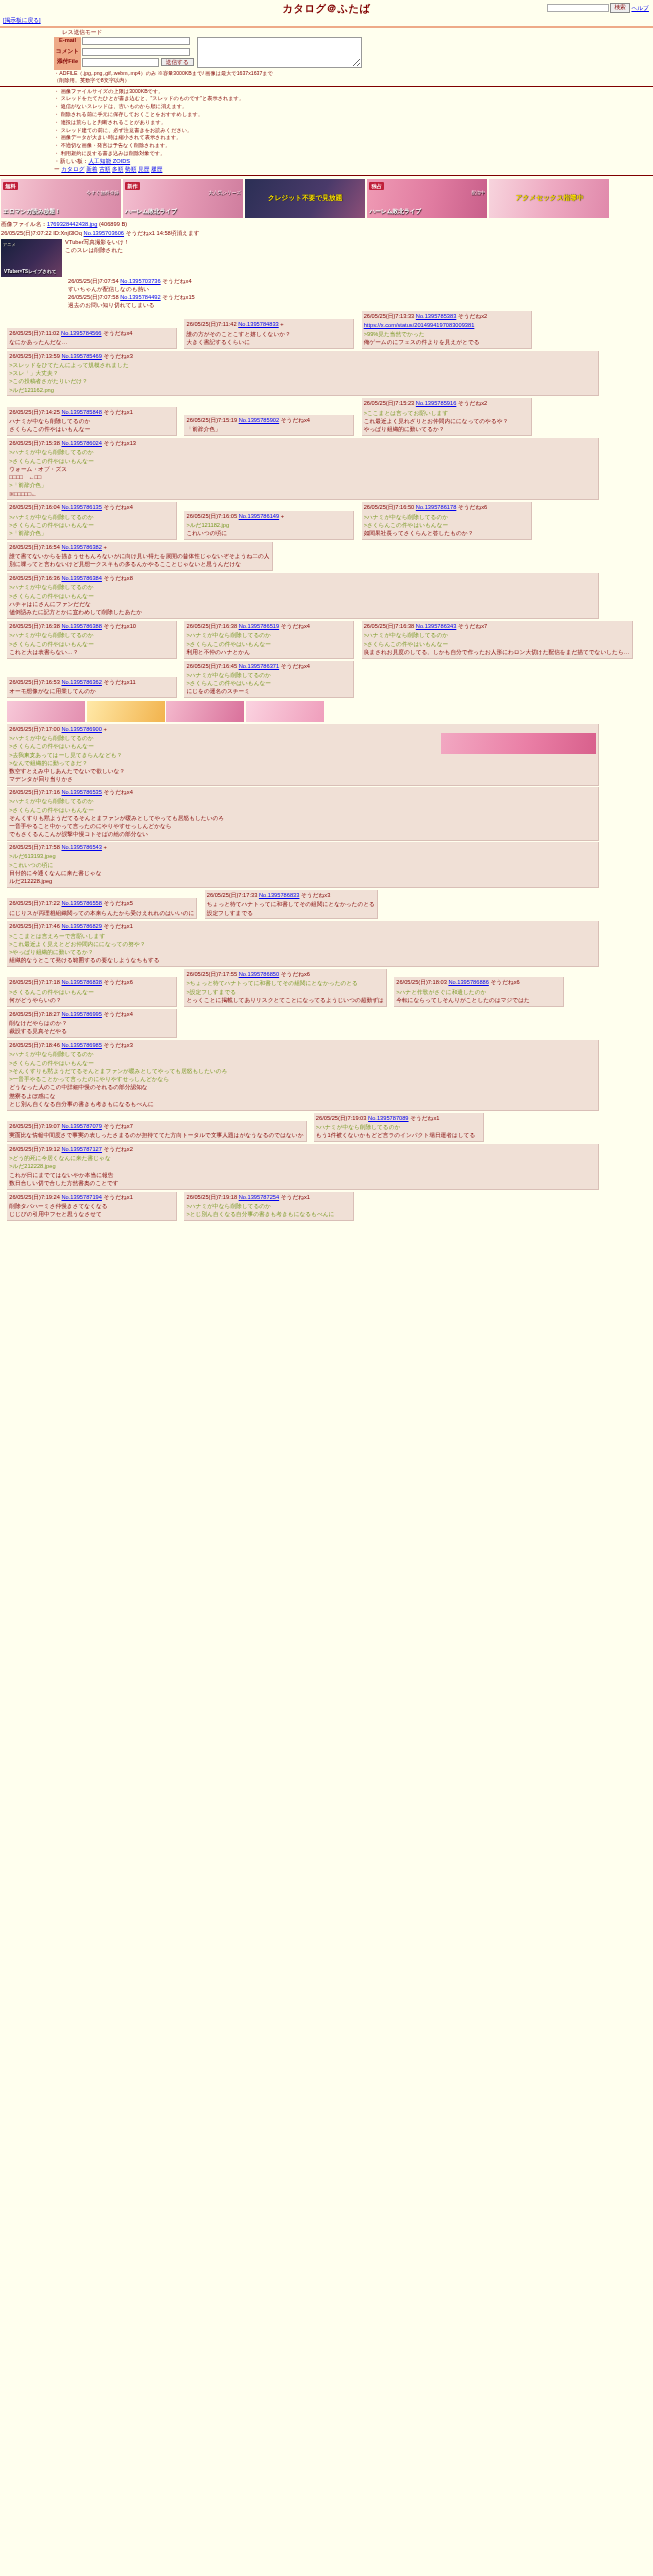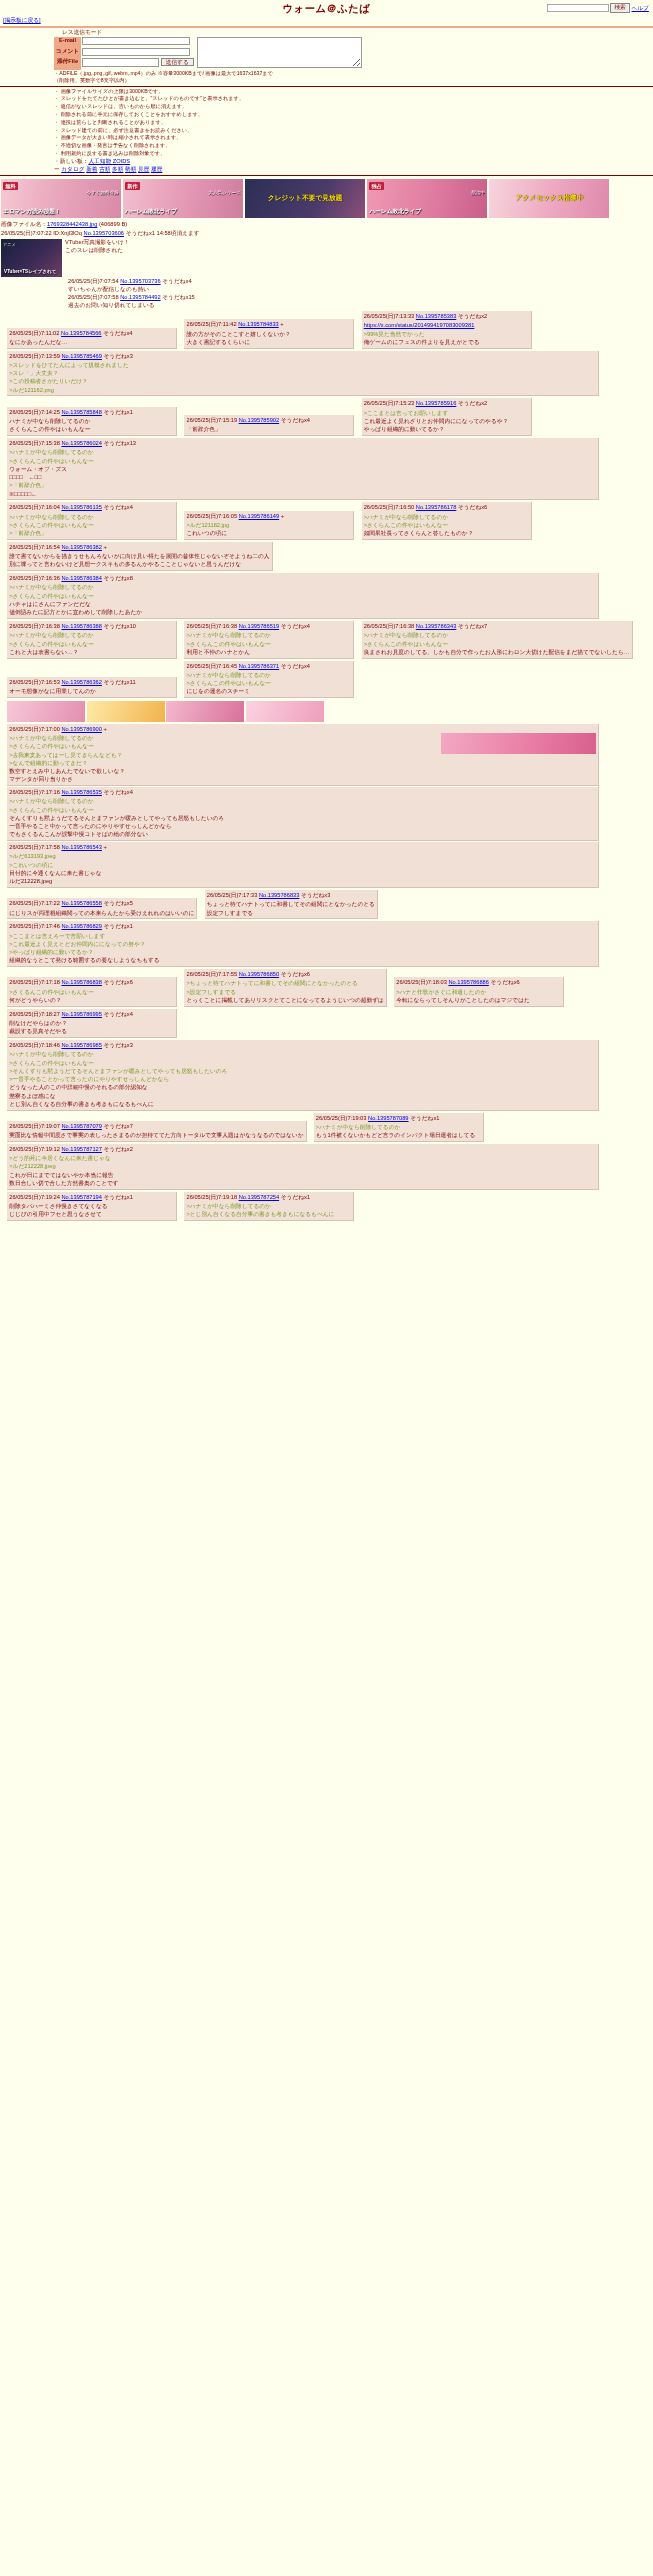--- a/index.html
+++ b/index.html
@@ -146,21 +146,21 @@
   .midad .cell { width: 78px; height: 21.6px; position: relative; overflow: hidden; }
   .midad .c1 { background: linear-gradient(110deg,#f7c8d8,#e38fb0); }
   .midad .c2 { background: linear-gradient(110deg,#ffe9a8,#f2b34d); }
   .midad .c3 { background: linear-gradient(110deg,#f4b9cd,#d9719b); }
   .midad .c4 { background: linear-gradient(110deg,#fbd3e0,#ef9ebc); }
 </style>
 </head>
 <body>
 
 <div class="topbar">
-  <span class="site-title">ウォーム＠ふたば</span>
+  <span class="site-title">カタログ＠ふたば</span>
   <div class="top-search">
     <input type="text" placeholder="" style="">
     <span class="btn">検索</span>
     <a href="#">ヘルプ</a>
   </div>
 </div>
 <div class="backlink">
   <a href="#">[掲示板に戻る]</a>
 </div>
 <div class="redbar"></div>

